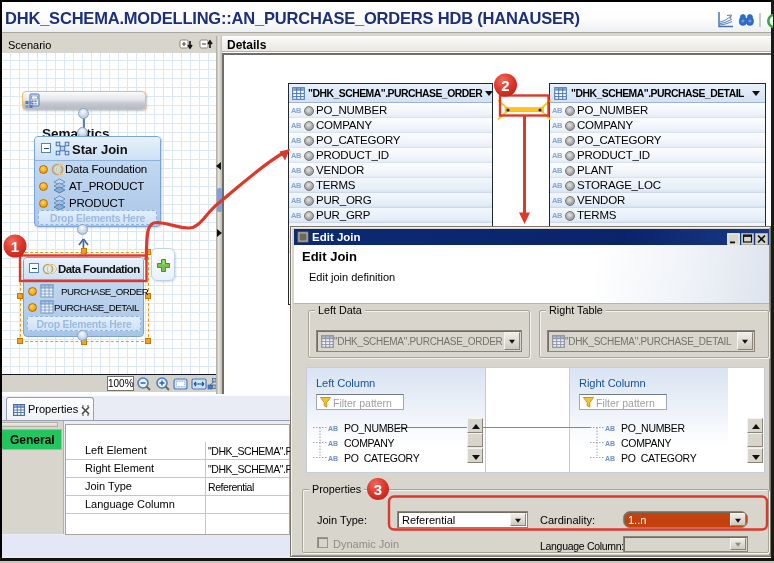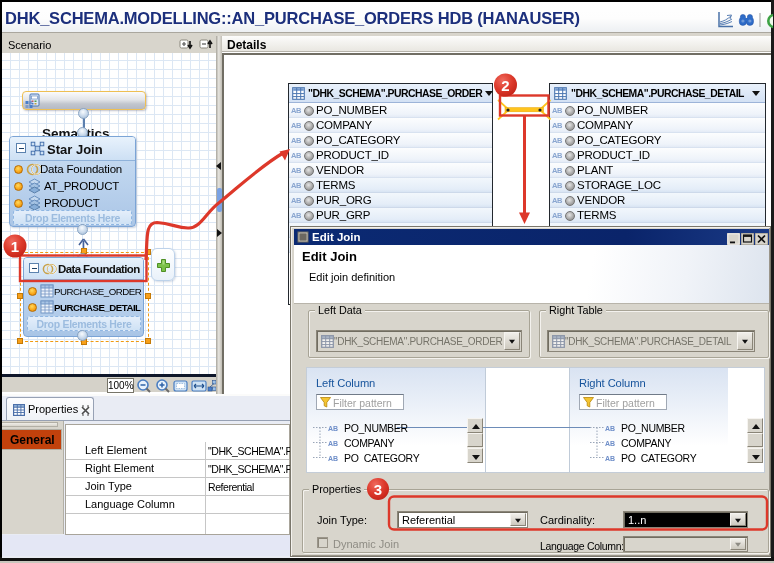--- a/index.html
+++ b/index.html
@@ -4,53 +4,53 @@
 *{margin:0;padding:0;box-sizing:border-box;}
 html,body{width:774px;height:563px;overflow:hidden;}
 body{position:relative;background:#fff;font-family:"Liberation Sans",sans-serif;}
 .abs{position:absolute;}
 #titlebar{left:2px;top:2px;width:769px;height:30px;background:linear-gradient(180deg,#ffffff 0%,#fdfdfd 55%,#f2f4f6 85%,#edf0f3 100%);padding-left:6px;}
 #title-text{left:3px;top:7px;font-size:16.5px;font-weight:bold;color:#1c2f7c;letter-spacing:-0.2px;}
 #graystrip{left:2px;top:32px;width:769px;height:4px;background:#d8d5cc;border-top:1px solid #aaa79e;}
 #scen-hd{left:2px;top:36px;width:214px;height:17px;background:#d8d5cc;font-size:11px;color:#000;}
 #scen-hd span{position:absolute;left:6px;top:3px;}
 #scen-canvas{left:2px;top:53px;width:214px;height:321px;background-color:#ffffff;background-image:linear-gradient(to right,#dce7f4 1px,transparent 1px),linear-gradient(to bottom,#dce7f4 1px,transparent 1px);background-size:9px 9px;background-position:8px 7px;}
-#zoombar{left:2px;top:374px;width:214px;height:18px;background:#d5d2c9;border-top:3px solid #0f172a;}
+#zoombar{left:2px;top:374px;width:214px;height:18px;background:#d5d2c9;border-top:1px solid #0f172a;}
 #pct{left:105px;top:1px;width:27px;height:15px;background:#fff;border:1px solid #767468;font-size:10px;text-align:center;line-height:13px;}
 #sash{left:216px;top:36px;width:6px;height:358px;background:linear-gradient(90deg,#a8a59c,#e6e4de 45%,#c0bdb4);}
 #sash-thumb{left:0.5px;top:152px;width:5px;height:24px;background:#7aa2e4;border-radius:2px;}
 #det-hd{left:222px;top:36px;width:549px;height:16px;background:linear-gradient(180deg,#fcfcfb,#e9e7e1);border-bottom:1px solid #b7b4ab;}
 #det-hd span{position:absolute;left:5px;top:2px;font-size:12px;font-weight:bold;}
 #det-canvas{left:222px;top:53px;width:549px;height:505px;background:#fff;border-left:2px solid #716e64;border-top:2px solid #716e64;}
 
 .nodebox{position:absolute;border-radius:4px;}
 #sem-box{left:20px;top:38px;width:124px;height:19px;border:1.5px solid #eebf52;background:linear-gradient(180deg,#fbfbfc 0%,#e3e5e9 45%,#c2c6ce 70%,#b5bac4 100%);box-shadow:1px 1px 2px rgba(120,120,140,.45);}
 #sem-box .lbl{position:absolute;left:19px;top:2px;font-size:13.5px;font-weight:bold;color:#111;letter-spacing:0;margin-top:32px;}
-#star-box{left:7px;top:83px;width:127px;height:91px;border:1.5px solid #7ba4d6;background:linear-gradient(180deg,#cfe2f6 0%,#c2d8f0 28%,#b8d0ec 60%,#abc6e6 100%);box-shadow:1px 1px 2px rgba(120,140,170,.4);}
+#star-box{left:32px;top:83px;width:127px;height:91px;border:1.5px solid #7ba4d6;background:linear-gradient(180deg,#cfe2f6 0%,#c2d8f0 28%,#b8d0ec 60%,#abc6e6 100%);box-shadow:1px 1px 2px rgba(120,140,170,.4);}
 #star-box .hd{position:absolute;left:0;top:0;right:0;height:24px;border-bottom:1px solid #8fb2da;background:linear-gradient(180deg,#e8f2fc,#cde0f4);border-radius:3px 3px 0 0;}
 #star-box .hlbl{position:absolute;left:37px;top:5px;font-size:13px;font-weight:bold;color:#111;white-space:nowrap;letter-spacing:0;}
 #df-box{left:21px;top:204px;width:121px;height:80px;border:1.5px solid #7ba4d6;background:linear-gradient(180deg,#cfe2f6 0%,#bdd4ee 40%,#a9c5e6 100%);}
 #df-box .hd{position:absolute;left:0;top:0;right:0;height:22px;border-bottom:1px solid #8fb2da;background:linear-gradient(180deg,#e8f2fc,#cde0f4);border-radius:3px 3px 0 0;}
 #df-box .hlbl{position:absolute;left:34px;top:4.5px;font-size:11.5px;font-weight:bold;color:#111;white-space:nowrap;letter-spacing:-0.6px;}
 .minusbox{position:absolute;width:10px;height:10px;background:#fff;border:1px solid #5b82ae;}
 .minusbox:after{content:"";position:absolute;left:1.5px;top:3.5px;width:5px;height:1.5px;background:#1c3f66;}
 .srow{position:absolute;font-size:11.5px;color:#000;letter-spacing:-0.2px;white-space:nowrap;}
 .dfr{font-size:9.7px !important;letter-spacing:-0.5px !important;}
 .oball{position:absolute;width:9px;height:9px;border-radius:50%;background:radial-gradient(circle at 3px 2.5px,#ffd95e,#f9a81b 55%,#e07f06 100%);border:0.5px solid #b66d04;}
 .dropbox{position:absolute;border:1.5px dashed #8fb6e2;border-radius:3px;background:linear-gradient(180deg,#e4eefa,#cfe2f5);color:#9cbcdf;font-weight:bold;font-size:10.5px;letter-spacing:-0.3px;text-align:center;white-space:nowrap;overflow:hidden;}
 .ball{position:absolute;width:11px;height:11px;border-radius:50%;background:radial-gradient(circle at 4px 3px,#f8fbfe,#c6d7ea 55%,#9db6d2 100%);border:1px solid #8aa4c2;}
 #plusbtn{left:149px;top:195px;width:24px;height:33px;border:1px solid #bdd2ea;border-radius:6px;background:linear-gradient(180deg,#ffffff,#e9f1fa);box-shadow:1px 1px 2px rgba(130,150,180,.35);}
 .handle{position:absolute;width:6px;height:6px;background:#f8a01a;border:1px solid #c47a08;}
 #selrect{left:18px;top:199px;width:129px;height:90px;border:1px dashed #f09a12;}
 
 #props{left:2px;top:394px;width:288px;height:164px;background:#e9ecf4;}
 #ptab{position:absolute;left:4px;top:3px;width:88px;height:24px;background:linear-gradient(180deg,#fdfdfe,#eef1f6);border:1px solid #97a1b4;border-bottom:none;border-radius:3px 3px 0 0;}
 #ptab span{position:absolute;left:21px;top:5px;font-size:11px;}
 #psidebar{position:absolute;left:0;top:27px;width:62px;height:113px;background:#d8d5cc;border-right:1px solid #b2afa5;}
-#gentab{position:absolute;left:0px;top:8px;width:60px;height:21px;background:#c2410c;border:1px solid #b2afa5;border-left:none;}
+#gentab{position:absolute;left:0px;top:8px;width:60px;height:21px;background:#22c55e;border:1px solid #b2afa5;border-left:none;}
 #gentab span{position:absolute;left:8px;top:3px;font-size:12px;font-weight:bold;}
 #ptable{position:absolute;left:63px;top:30px;width:225px;height:111px;background:#fff;border:1px solid #a8a49a;}
 #ptable .phd{position:absolute;left:0;top:0;right:0;height:16px;background:linear-gradient(180deg,#f4f2ee,#d8d4ca);border-bottom:1px solid #a8a49a;font-size:11px;}
 .prow{position:absolute;left:0;right:0;height:18px;border-bottom:1px solid #c6c6c6;font-size:11px;}
 .pcell1{position:absolute;left:19px;top:2px;}
 .pcell2{position:absolute;left:142px;top:2.5px;white-space:nowrap;letter-spacing:-0.45px;font-size:10.5px;}
 #pcoldiv{position:absolute;left:139px;top:0;bottom:0;width:1px;background:#c6c6c6;}
 #plavender{position:absolute;left:0;top:141px;width:288px;height:21px;background:#e4e7f5;}
 
 #ltable{left:288px;top:83px;width:205px;height:222px;border:1.5px solid #23282e;background:#fff;}
@@ -185,28 +185,28 @@
     <circle cx="9.8" cy="7" r="4.6" fill="none" stroke="#c8a24a" stroke-width=".8"></circle>
    </svg>
    <div class="hlbl">Data Foundation</div>
   </div>
   <div class="oball" style="left:4px;top:29px;"></div>
   <svg class="abs" style="left:16px;top:26px;" width="14" height="14" viewBox="0 0 14 14">
    <rect x="1" y="1" width="12" height="12" fill="#eef4fb" stroke="#7396c4"></rect>
    <rect x="1" y="1" width="12" height="3" fill="#a8c4e4" stroke="#7396c4"></rect>
    <path d="M5,1 L5,13 M9,1 L9,13 M1,7 L13,7 M1,10 L13,10" stroke="#7396c4" stroke-width=".8"></path>
   </svg>
-  <div class="srow dfr" style="left:30px;top:28px;">PURCHASE_ORDER</div>
+  <div class="srow dfr" style="left:30px;top:28px;padding-left:7px;">PURCHASE_ORDER</div>
   <div class="oball" style="left:4px;top:45px;"></div>
   <svg class="abs" style="left:16px;top:42px;" width="14" height="14" viewBox="0 0 14 14">
    <rect x="1" y="1" width="12" height="12" fill="#eef4fb" stroke="#7396c4"></rect>
    <rect x="1" y="1" width="12" height="3" fill="#a8c4e4" stroke="#7396c4"></rect>
    <path d="M5,1 L5,13 M9,1 L9,13 M1,7 L13,7 M1,10 L13,10" stroke="#7396c4" stroke-width=".8"></path>
   </svg>
-  <div class="srow dfr" style="left:30px;top:44px;font-weight:bold;">PURCHASE_DETAIL</div>
+  <div class="srow dfr" style="left:30px;top:44px;">PURCHASE_DETAIL</div>
   <div class="dropbox" style="left:3px;top:58px;width:114px;height:15px;line-height:14px;">Drop Elements Here</div>
  </div>
  <div class="abs ball" style="left:75px;top:277px;"></div>
  <div class="abs" id="plusbtn">
   <svg class="abs" style="left:4px;top:9px;" width="15" height="15" viewBox="0 0 15 15">
    <path d="M5.5,1.5 h4 v4 h4 v4 h-4 v4 h-4 v-4 h-4 v-4 h4 z" fill="#7cc24a" stroke="#4e8f24" stroke-width="1"></path>
    <path d="M6.5,2.5 h2 v4 h-2 z" fill="#a8dc80"></path>
   </svg>
  </div>
 </div>
@@ -530,21 +530,21 @@
  <div class="abs gbox" style="left:11px;top:262px;width:467px;height:64px;">
   <div class="glbl">Properties</div>
   <div class="abs" style="left:14px;top:24px;font-size:11px;">Join Type:</div>
   <div class="abs combo" style="left:94px;top:21px;width:131px;height:17px;background:#fff;">
    <div class="ctext" style="left:4px;color:#000;font-size:11px;letter-spacing:0;">Referential</div>
    <div class="cbtn">
           <span class="dtri"></span>
         </div>
   </div>
   <div class="abs" style="left:237px;top:24px;font-size:11px;">Cardinality:</div>
-  <div class="abs combo" style="left:320px;top:21px;width:125px;height:17px;background:#000000;">
+  <div class="abs combo" style="left:320px;top:21px;width:125px;height:17px;background:#c2410c;border-radius:7px;">
    <div class="ctext" style="left:4px;color:#fff;font-size:11px;letter-spacing:0;">1..n</div>
    <div class="cbtn">
           <span class="dtri"></span>
         </div>
   </div>
   <div class="abs" style="left:14px;top:47px;width:11px;height:11px;background:#d8d5cc;border:1px solid #9a958a;box-shadow:inset 1px 1px 0 #8a8578;"></div>
   <div class="abs" style="left:30px;top:48px;font-size:11px;color:#8e8c84;">Dynamic Join</div>
   <div class="abs" style="left:237px;top:50px;font-size:10.5px;letter-spacing:-0.3px;">Language Column:</div>
   <div class="abs combo dis" style="left:320px;top:46px;width:125px;height:16px;">
    <div class="cbtn dis2">

